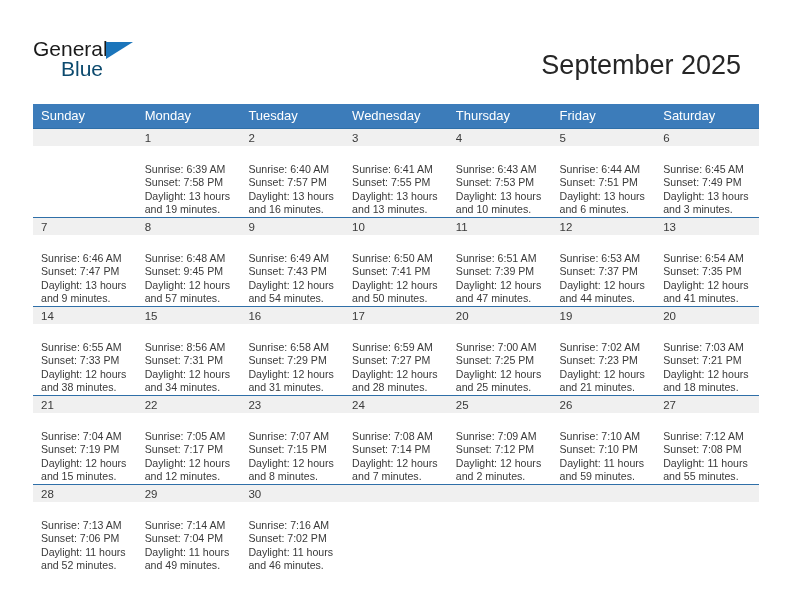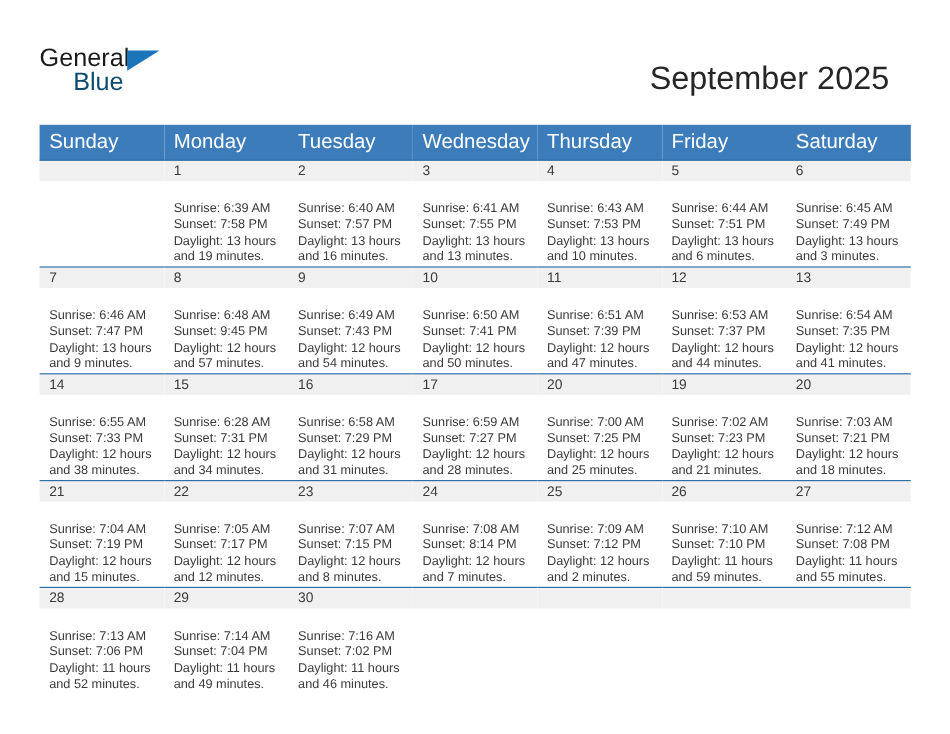--- a/index.html
+++ b/index.html
@@ -93,21 +93,21 @@
     top: 104px;
     width: 726px;
     border-collapse: collapse;
     table-layout: fixed;
   }
   .calendar col { width: 103.71px; }
 
   thead th {
     background: #3c7cba;
     color: #ffffff;
-    font-size: 17px;
+    font-size: 13px;
     font-weight: normal;
     text-align: left;
     padding: 4px 0 5px 8px;
     height: 12px;
     border: none;
   }
 
   td.day-cell {
     vertical-align: top;
     padding: 0;
@@ -317,21 +317,21 @@
           <div class="cell-body">
             <div>Sunrise: 6:55 AM</div>
             <div>Sunset: 7:33 PM</div>
             <div>Daylight: 12 hours</div>
             <div>and 38 minutes.</div>
           </div>
         </td>
         <td class="day-cell">
           <div class="daynum-band">15</div>
           <div class="cell-body">
-            <div>Sunrise: 6:28 AM</div>
+            <div>Sunrise: 8:56 AM</div>
             <div>Sunset: 7:31 PM</div>
             <div>Daylight: 12 hours</div>
             <div>and 34 minutes.</div>
           </div>
         </td>
         <td class="day-cell">
           <div class="daynum-band">16</div>
           <div class="cell-body">
             <div>Sunrise: 6:58 AM</div>
             <div>Sunset: 7:29 PM</div>
@@ -402,21 +402,21 @@
             <div>Sunrise: 7:07 AM</div>
             <div>Sunset: 7:15 PM</div>
             <div>Daylight: 12 hours</div>
             <div>and 8 minutes.</div>
           </div>
         </td>
         <td class="day-cell">
           <div class="daynum-band">24</div>
           <div class="cell-body">
             <div>Sunrise: 7:08 AM</div>
-            <div>Sunset: 8:14 PM</div>
+            <div>Sunset: 7:14 PM</div>
             <div>Daylight: 12 hours</div>
             <div>and 7 minutes.</div>
           </div>
         </td>
         <td class="day-cell">
           <div class="daynum-band">25</div>
           <div class="cell-body">
             <div>Sunrise: 7:09 AM</div>
             <div>Sunset: 7:12 PM</div>
             <div>Daylight: 12 hours</div>

